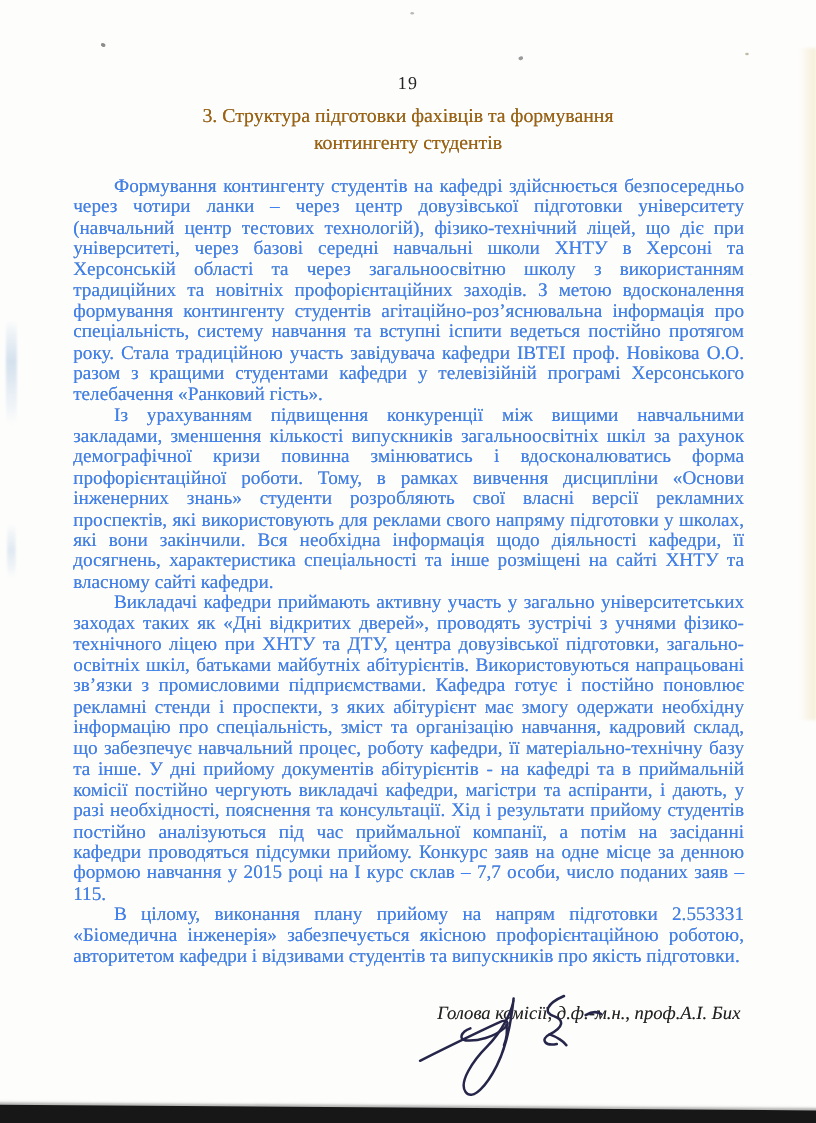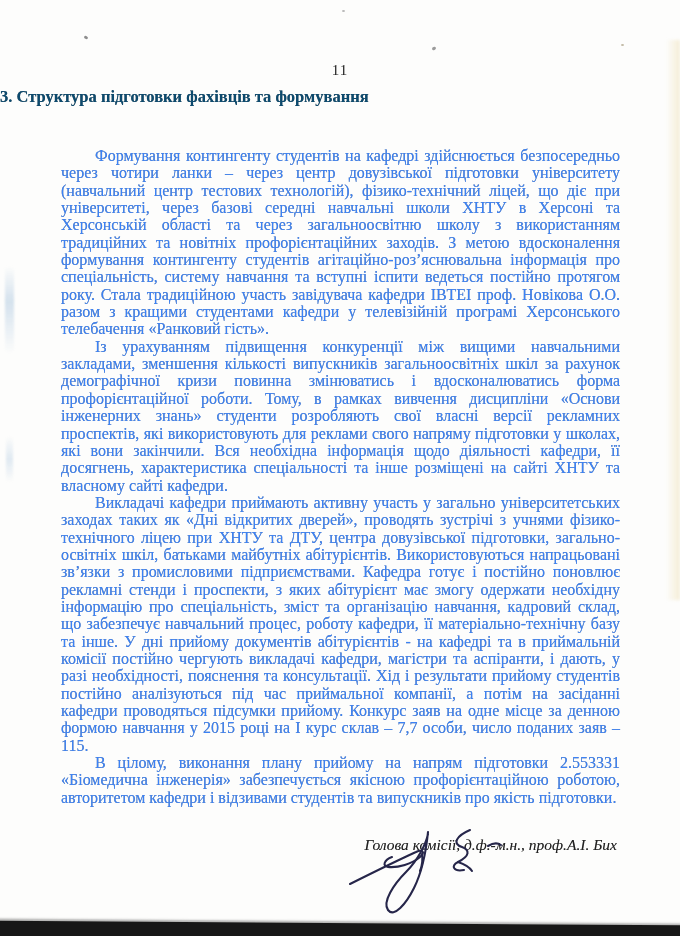--- a/index.html
+++ b/index.html
@@ -47,25 +47,25 @@
     top: 62px; left: 0; width: 100%;
     text-align: center;
     font-size: 15px;
     letter-spacing: 1px;
     color: #242424;
   }
   .heading {
     position: absolute;
     top: 86px; left: 0; width: 100%;
     margin: 0;
-    text-align: left;
+    text-align: center;
     font-size: 16.5px;
-    font-weight: bold;
+    font-weight: normal;
     line-height: 22px;
-    color: #0c4a6e;
+    color: #a16207;
     text-shadow: 0 0 0.5px rgba(20,20,20,0.55);
   }
   .doc-body {
     position: absolute;
     top: 147px; left: 61px;
     width: 559px;
     font-size: 16px;
     line-height: 17.35px;
     text-align: justify;
     color: #3b82f6;
@@ -105,23 +105,23 @@
 <div class="page">
 
   <div class="streak-left-1"></div>
   <div class="streak-left-2"></div>
   <div class="streak-right"></div>
   <div class="speck s1"></div>
   <div class="speck s2"></div>
   <div class="speck s3"></div>
   <div class="speck s4"></div>
 
-  <div class="page-number">11</div>
+  <div class="page-number">19</div>
 
-  <h1 class="heading"><span>3. Структура підготовки фахівців та формування</span><br></h1>
+  <h1 class="heading"><span>3. Структура підготовки фахівців та формування</span><br><span>контингенту студентів</span></h1>
 
   <div class="doc-body">
     <p>Формування контингенту студентів на кафедрі здійснюється безпосередньо через  чотири ланки – через центр довузівської підготовки університету (навчальний центр тестових технологій), фізико-технічний ліцей, що діє при університеті, через базові середні навчальні школи ХНТУ в Херсоні та Херсонській області та через загальноосвітню школу з використанням традиційних та новітніх профорієнтаційних заходів. З метою вдосконалення формування контингенту студентів агітаційно-роз’яснювальна інформація про спеціальність, систему навчання та вступні іспити ведеться постійно протягом року. Стала традиційною участь завідувача кафедри ІВТЕІ проф. Новікова О.О. разом з кращими студентами кафедри у телевізійній програмі Херсонського телебачення «Ранковий гість».</p>
     <p>Із урахуванням підвищення конкуренції між вищими навчальними закладами, зменшення кількості випускників загальноосвітніх шкіл за рахунок демографічної кризи повинна змінюватись і вдосконалюватись форма профорієнтаційної роботи. Тому, в рамках вивчення дисципліни «Основи інженерних знань» студенти розробляють свої власні версії рекламних проспектів, які використовують для реклами свого напряму підготовки у школах, які вони закінчили. Вся необхідна інформація щодо діяльності кафедри, її досягнень, характеристика спеціальності та інше розміщені на сайті ХНТУ та власному сайті кафедри.</p>
     <p>Викладачі  кафедри  приймають  активну  участь  у  загально університетських заходах таких як «Дні відкритих дверей», проводять зустрічі з учнями фізико-технічного ліцею при ХНТУ та ДТУ, центра довузівської підготовки, загально-освітніх шкіл, батьками майбутніх абітурієнтів. Використовуються напрацьовані зв’язки з промисловими підприємствами. Кафедра готує і постійно поновлює рекламні стенди і проспекти, з яких абітурієнт має змогу одержати необхідну інформацію про спеціальність, зміст та організацію навчання, кадровий склад, що забезпечує навчальний процес, роботу кафедри, її матеріально-технічну базу та інше. У дні прийому документів абітурієнтів - на кафедрі та в приймальній комісії постійно чергують викладачі кафедри, магістри та аспіранти, і дають, у разі необхідності, пояснення та консультації. Хід і результати прийому студентів постійно аналізуються під час приймальної компанії, а потім на засіданні кафедри проводяться підсумки прийому. Конкурс заяв на одне місце за денною формою навчання у 2015 році на І курс склав – 7,7 особи, число поданих заяв – 115.</p>
     <p>В цілому, виконання плану прийому на напрям підготовки 2.553331 «Біомедична інженерія» забезпечується якісною профорієнтаційною роботою, авторитетом кафедри і відзивами студентів та випускників про якість підготовки.</p>
   </div>
 
   <div class="footer-row">
     <span>Голова комісії, д.ф.-м.н., проф.</span>

